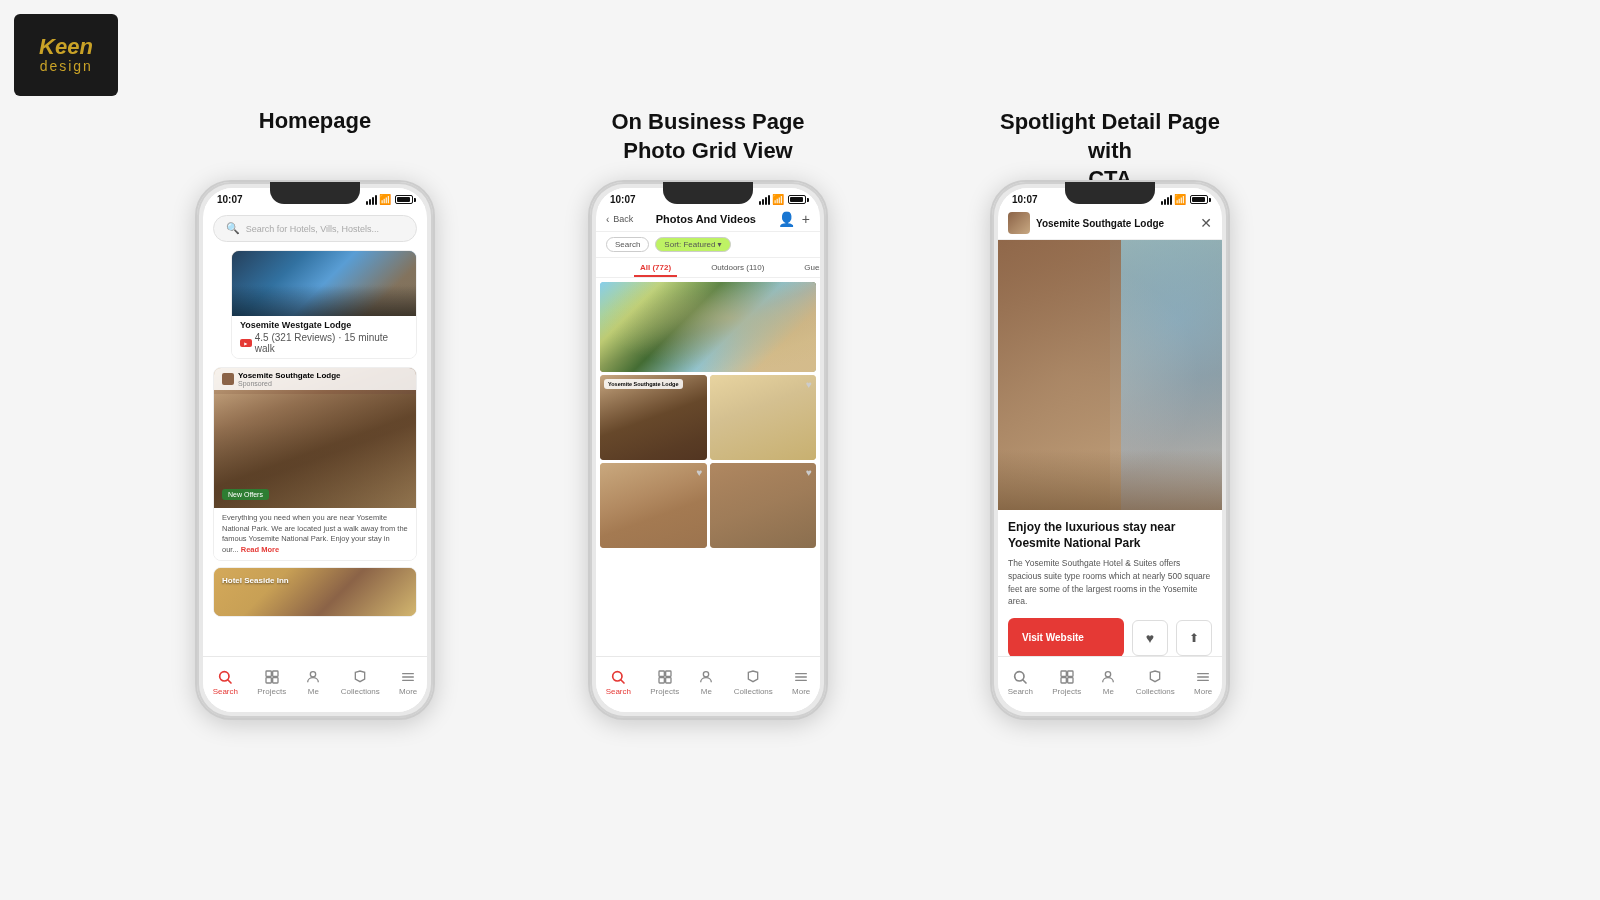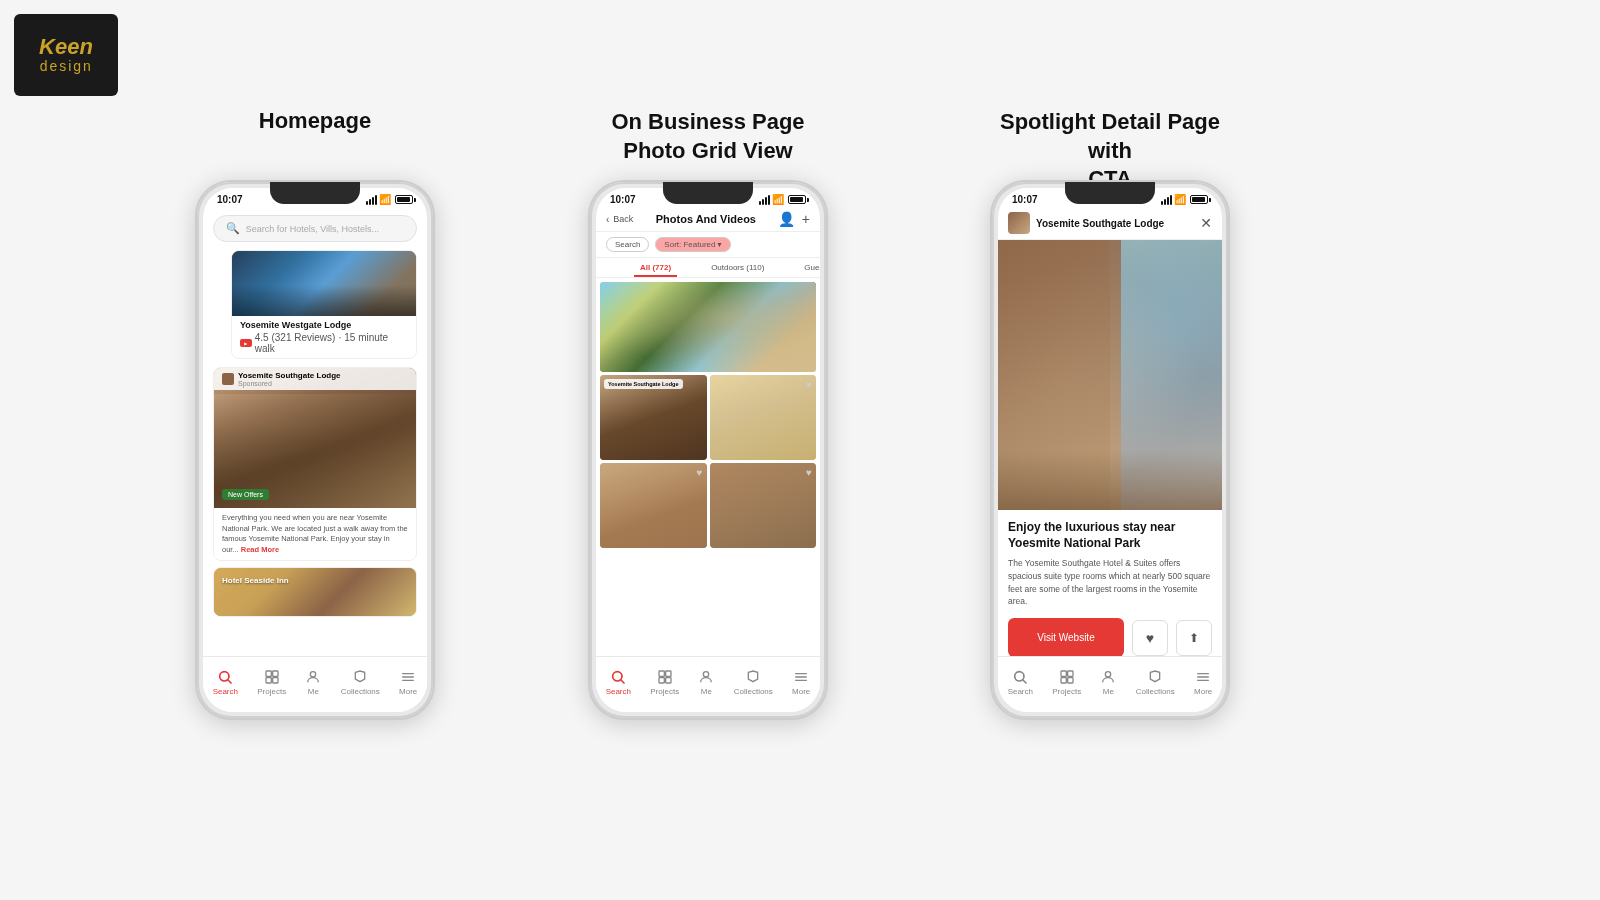--- a/index.html
+++ b/index.html
@@ -385,21 +385,21 @@
       border-radius: 12px;
       color: #555;
       background: #fff;
     }
     .sort-btn {
       font-size: 8px;
       padding: 2px 8px;
       border: 1px solid #ccc;
       border-radius: 12px;
       color: #555;
-      background: #fca5a5;
+      background: #bef264;
       display: flex;
       align-items: center;
       gap: 2px;
     }
 
     .tabs-row {
       display: flex;
       align-items: center;
       gap: 0;
       padding: 0 10px;
@@ -561,24 +561,23 @@
     .detail-cta-row {
       display: flex;
       align-items: center;
       gap: 8px;
     }
     .visit-btn {
       flex: 1;
       background: #e53935;
       color: #fff;
       font-size: 10px;
-      font-weight: 400;
+      font-weight: 700;
       padding: 14px;
       border-radius: 6px;
-      text-align: center;
     }
     .heart-btn {
       width: 36px;
       height: 36px;
       border: 1px solid #ddd;
       border-radius: 6px;
       display: flex;
       align-items: center;
       justify-content: center;
       font-size: 14px;

